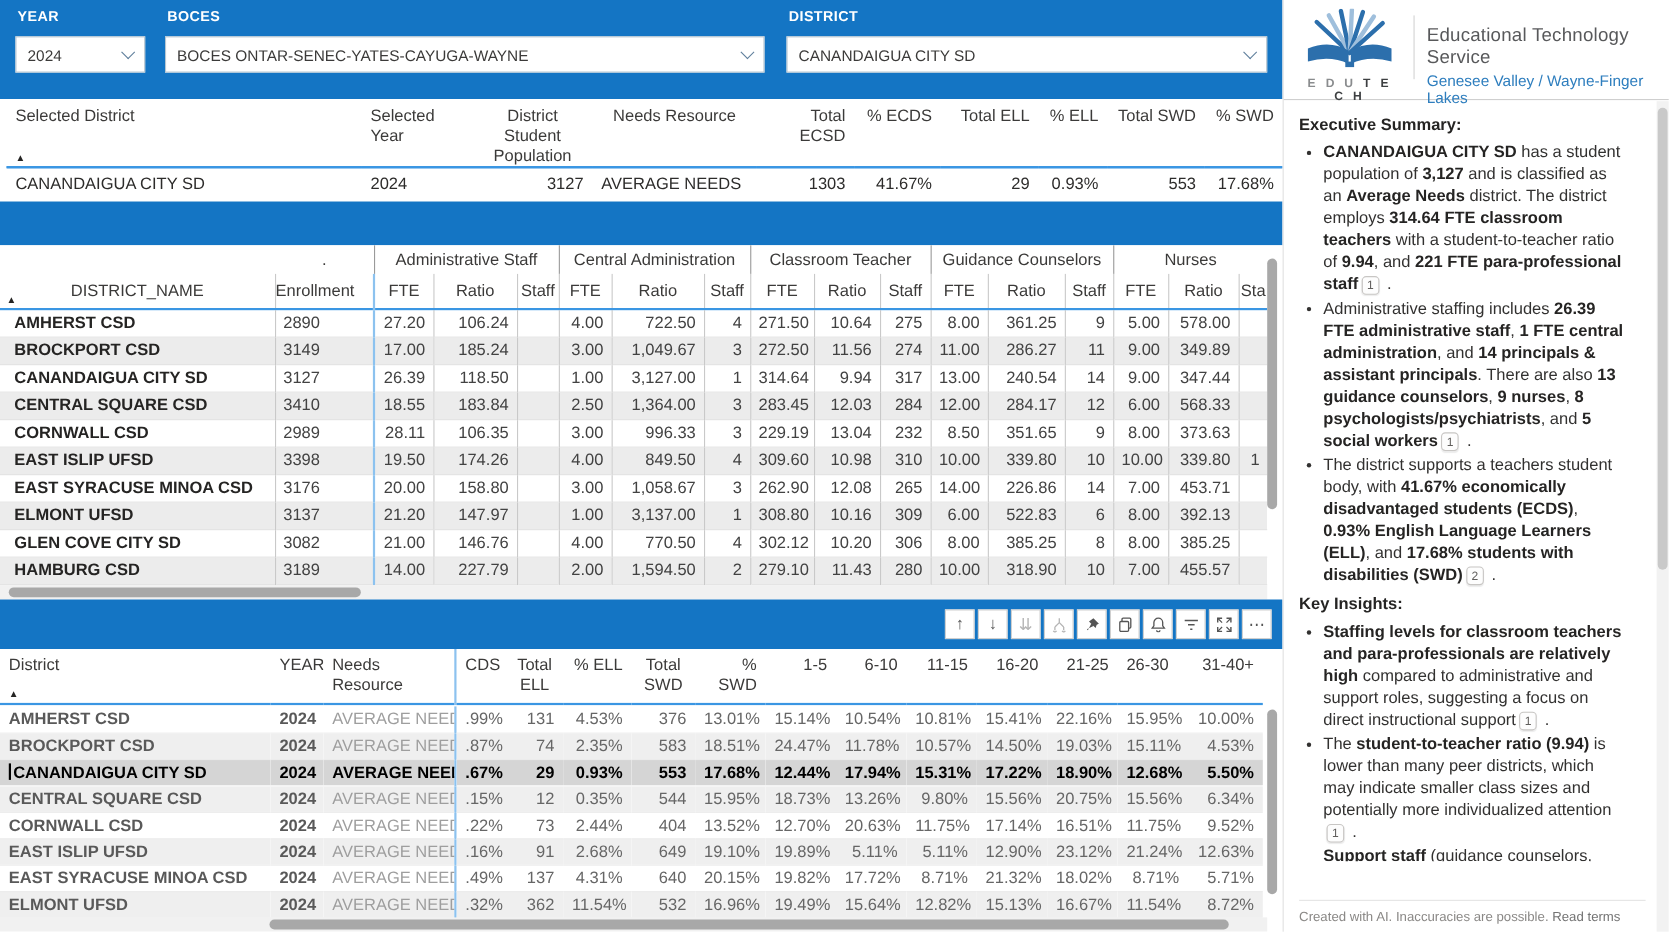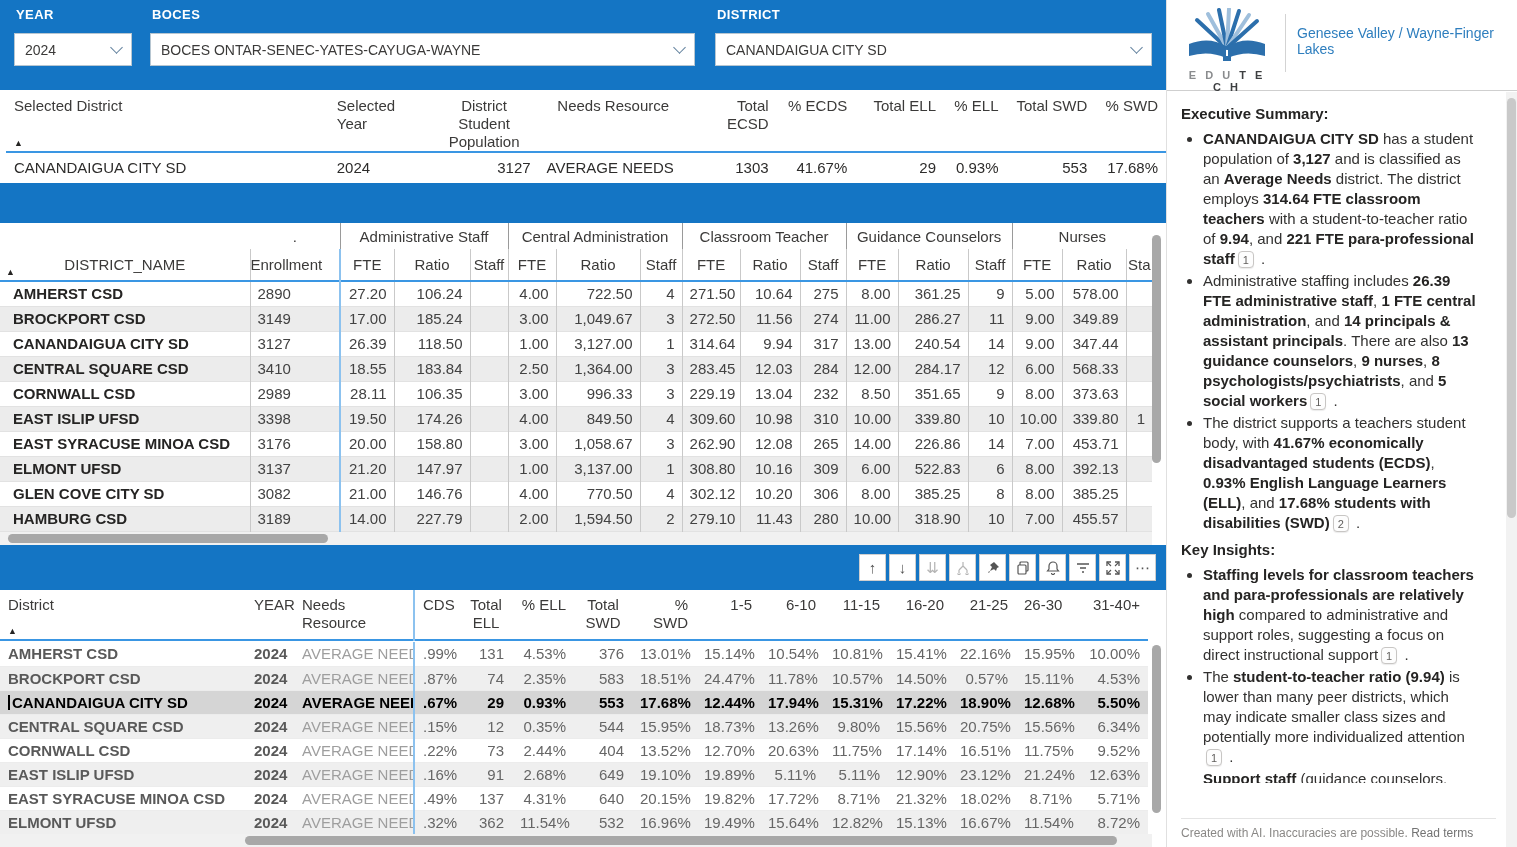--- a/index.html
+++ b/index.html
@@ -555,21 +555,21 @@
             <td class="needs" style="text-align: left;">AVERAGE NEEDS</td>
             <td class="bdiv" style="text-align: right;">.87%</td>
             <td style="text-align: right;">74</td>
             <td style="text-align: right;">2.35%</td>
             <td style="text-align: right;">583</td>
             <td style="text-align: right;">18.51%</td>
             <td style="text-align: right;">24.47%</td>
             <td style="text-align: right;">11.78%</td>
             <td style="text-align: right;">10.57%</td>
             <td style="text-align: right;">14.50%</td>
-            <td style="text-align: right;">0.57%</td>
+            <td style="text-align: right;">19.03%</td>
             <td style="text-align: right;">15.11%</td>
             <td style="text-align: right;">4.53%</td>
           </tr>
           <tr class="sel">
             <td class="name" style="text-align: left;"><span class="caret"></span><span>CANANDAIGUA CITY SD</span></td>
             <td class="year" style="text-align: right;">2024</td>
             <td class="needs" style="text-align: left;">AVERAGE NEEDS</td>
             <td class="bdiv" style="text-align: right;">.67%</td>
             <td style="text-align: right;">29</td>
             <td style="text-align: right;">0.93%</td>
@@ -693,20 +693,21 @@
           <line x1="44" y1="40" x2="74" y2="13" stroke="#2C6FAC" stroke-width="4"></line>
         </g>
         <path d="M6 36 Q26 28 43 38 L43 50 Q26 42 6 48 Z" fill="#2C6FAC"></path>
         <path d="M82 36 Q62 28 45 38 L45 50 Q62 42 82 48 Z" fill="#2C6FAC"></path>
         <rect x="40" y="48" width="8" height="5" fill="#2C6FAC"></rect>
       </svg>
       <div class="edutext"><span>E D U</span> <b>T E C H</b></div>
     </div>
     <div class="logo-div"></div>
     <div class="brand">
+      <div class="brand-1">Educational Technology Service</div>
       <div class="brand-2">Genesee Valley / Wayne-Finger Lakes</div>
     </div>
   </div>
 
   <div class="sb-body">
     <div class="sb-title">Executive Summary:</div>
     <ul id="es-list">
         <li><b>CANANDAIGUA CITY SD</b><span> has a student population of </span><b>3,127</b><span> and is classified as an </span><b>Average Needs</b><span> district. The district employs </span><b>314.64 FTE classroom teachers</b><span> with a student-to-teacher ratio of </span><b>9.94</b><span>, and </span><b>221 FTE para-professional staff</b><span class="chip">1</span><span> .</span></li>
         <li><span>Administrative staffing includes </span><b>26.39 FTE administrative staff</b><span>, </span><b>1 FTE central administration</b><span>, and </span><b>14 principals &amp; assistant principals</b><span>. There are also </span><b>13 guidance counselors</b><span>, </span><b>9 nurses</b><span>, </span><b>8 psychologists/psychiatrists</b><span>, and </span><b>5 social workers</b><span class="chip">1</span><span> .</span></li>
         <li><span>The district supports a teachers student body, with </span><b>41.67% economically disadvantaged students (ECDS)</b><span>, </span><b>0.93% English Language Learners (ELL)</b><span>, and </span><b>17.68% students with disabilities (SWD)</b><span class="chip">2</span><span> .</span></li>

